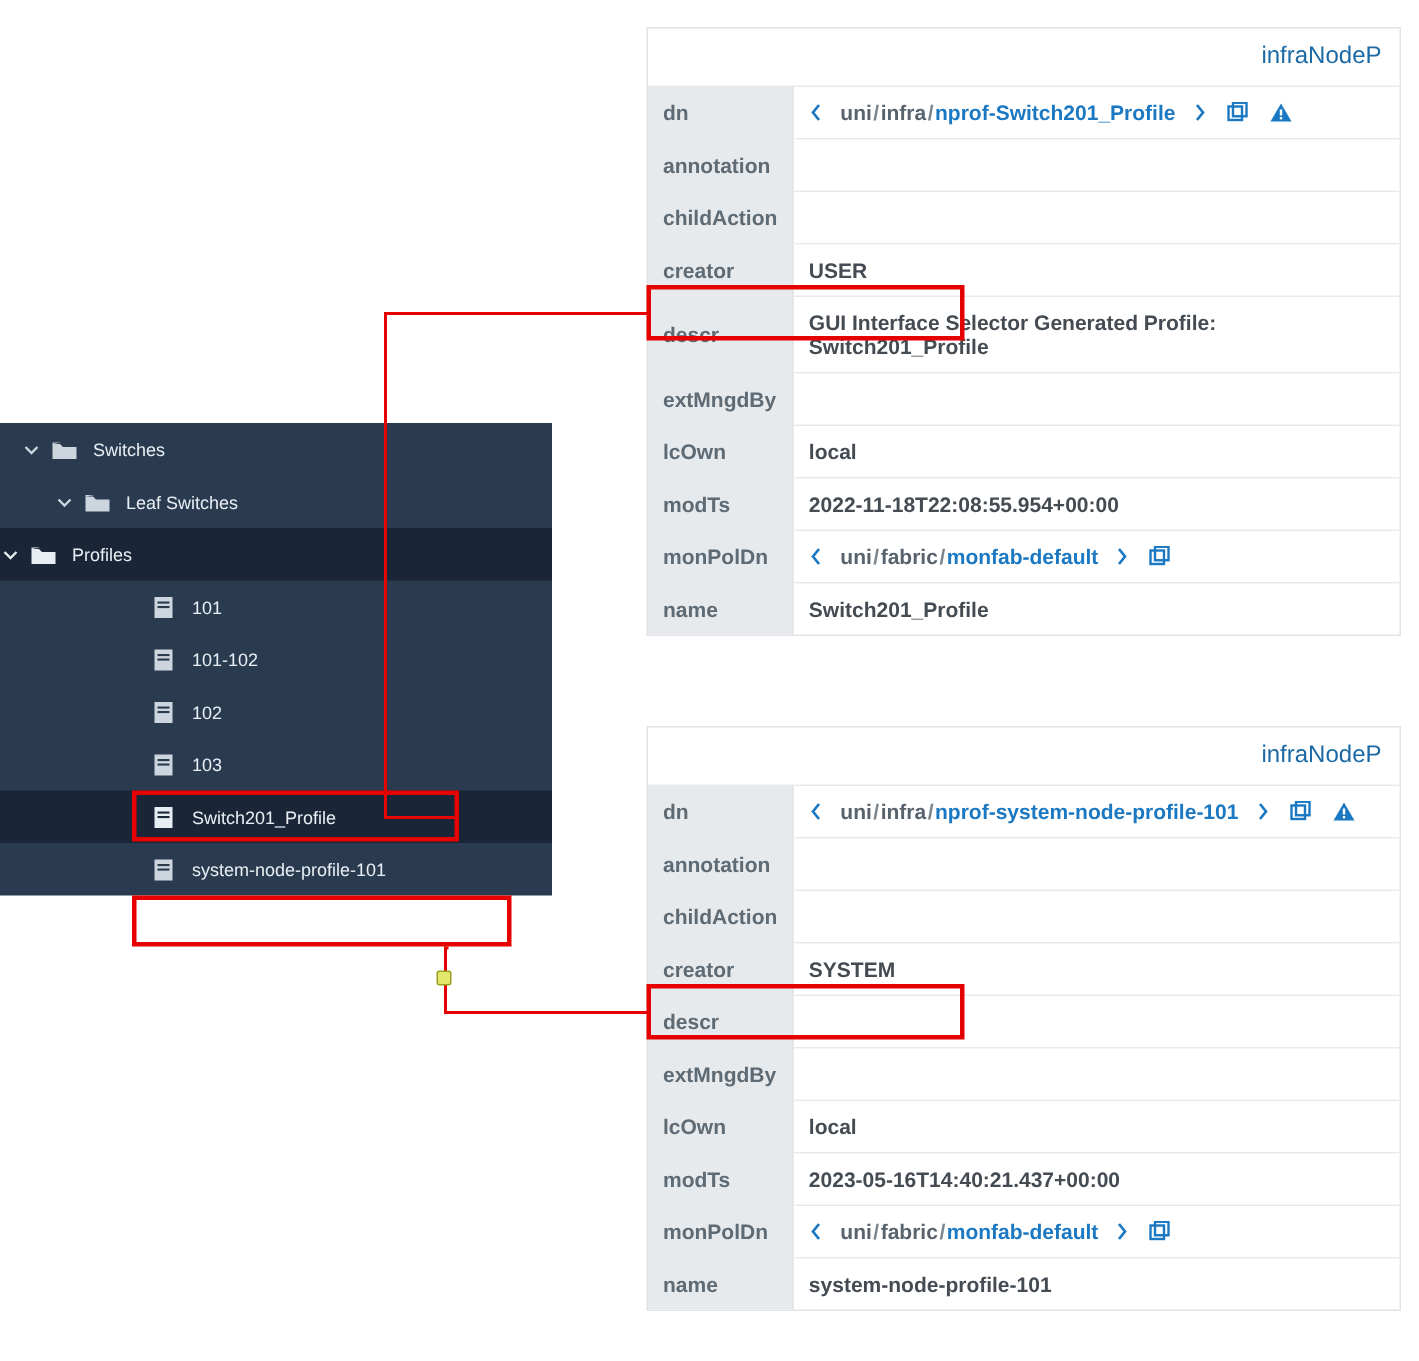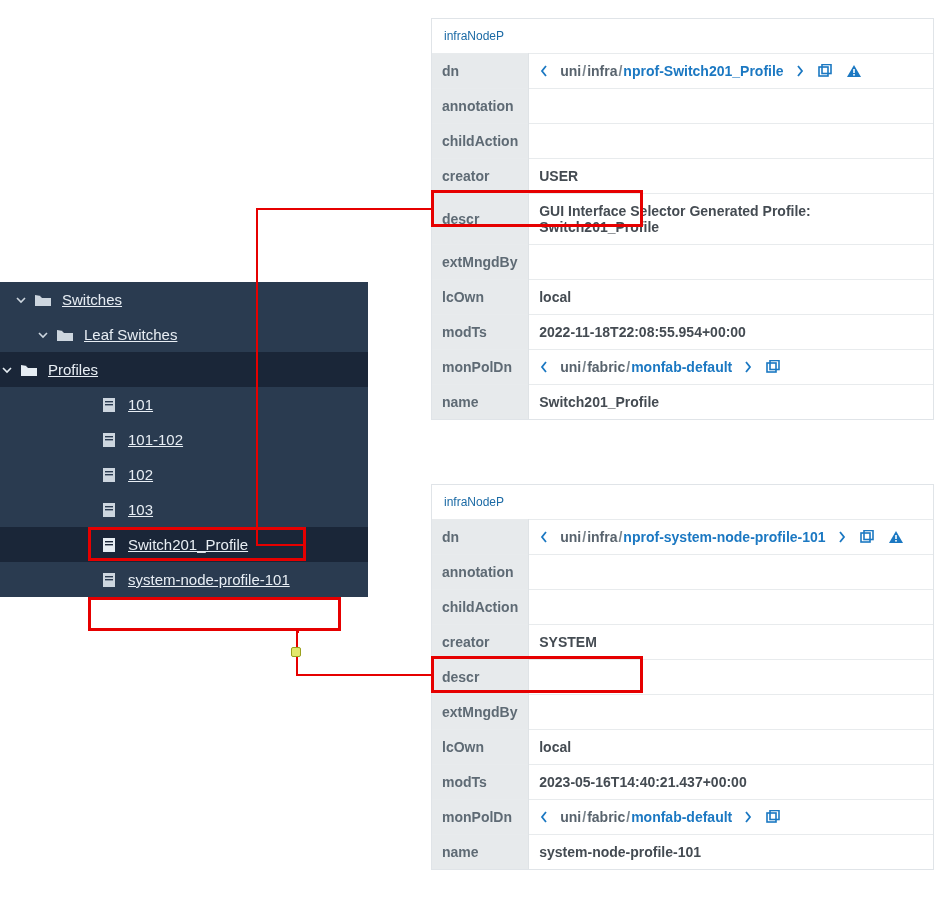--- a/index.html
+++ b/index.html
@@ -19,23 +19,22 @@
     left: 0;
     top: 282px;
     width: 368px;
     background: #2a3b50;
     color: #e8eef4;
   }
   .tree-row {
     display: flex;
     align-items: center;
     height: 35px;
-    font-size: 15px;
+    font-size: 12px;
     cursor: pointer;
-    text-decoration: underline;
   }
   .tree-row.selected { background: #1a2638; }
   .tree-row .chev {
     width: 14px; height: 14px;
     margin-right: 6px;
     display: inline-flex; align-items: center; justify-content: center;
   }
   .tree-row .ic {
     width: 18px; height: 14px;
     margin-right: 10px;
@@ -58,23 +57,24 @@
   
   .panel {
     position: absolute;
     left: 431px;
     width: 503px;
     border: 1px solid #e0e4e8;
     background: #fff;
   }
   .panel-title {
     padding: 10px 12px 10px 12px;
-    font-size: 12px;
+    font-size: 16px;
     color: #1b6aa5;
     font-weight: 500;
+    text-align: right;
   }
   .props {
     width: 100%;
     border-collapse: collapse;
     font-weight: bold;
   }
   .props tr { border-top: 1px solid #e8ebed; }
   .props td.key {
     background: #e7eaec;
     width: 95px;

